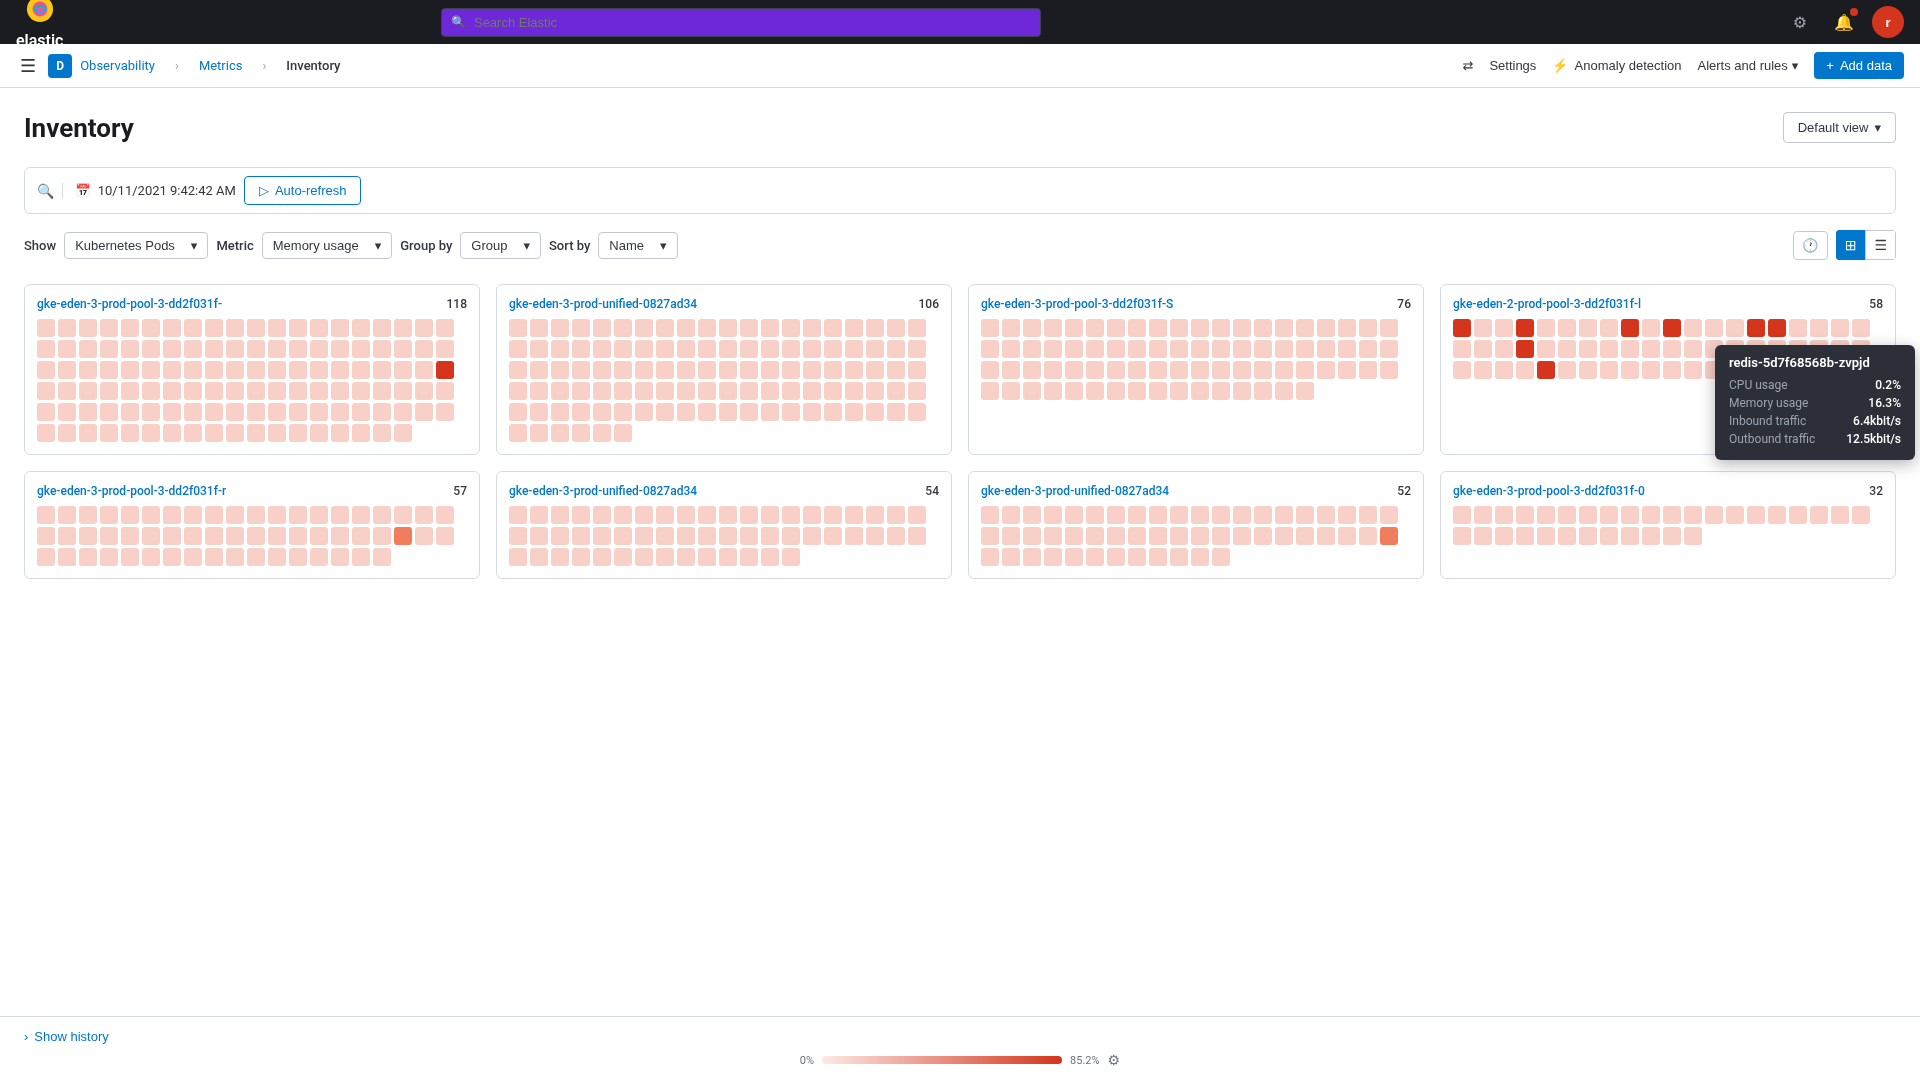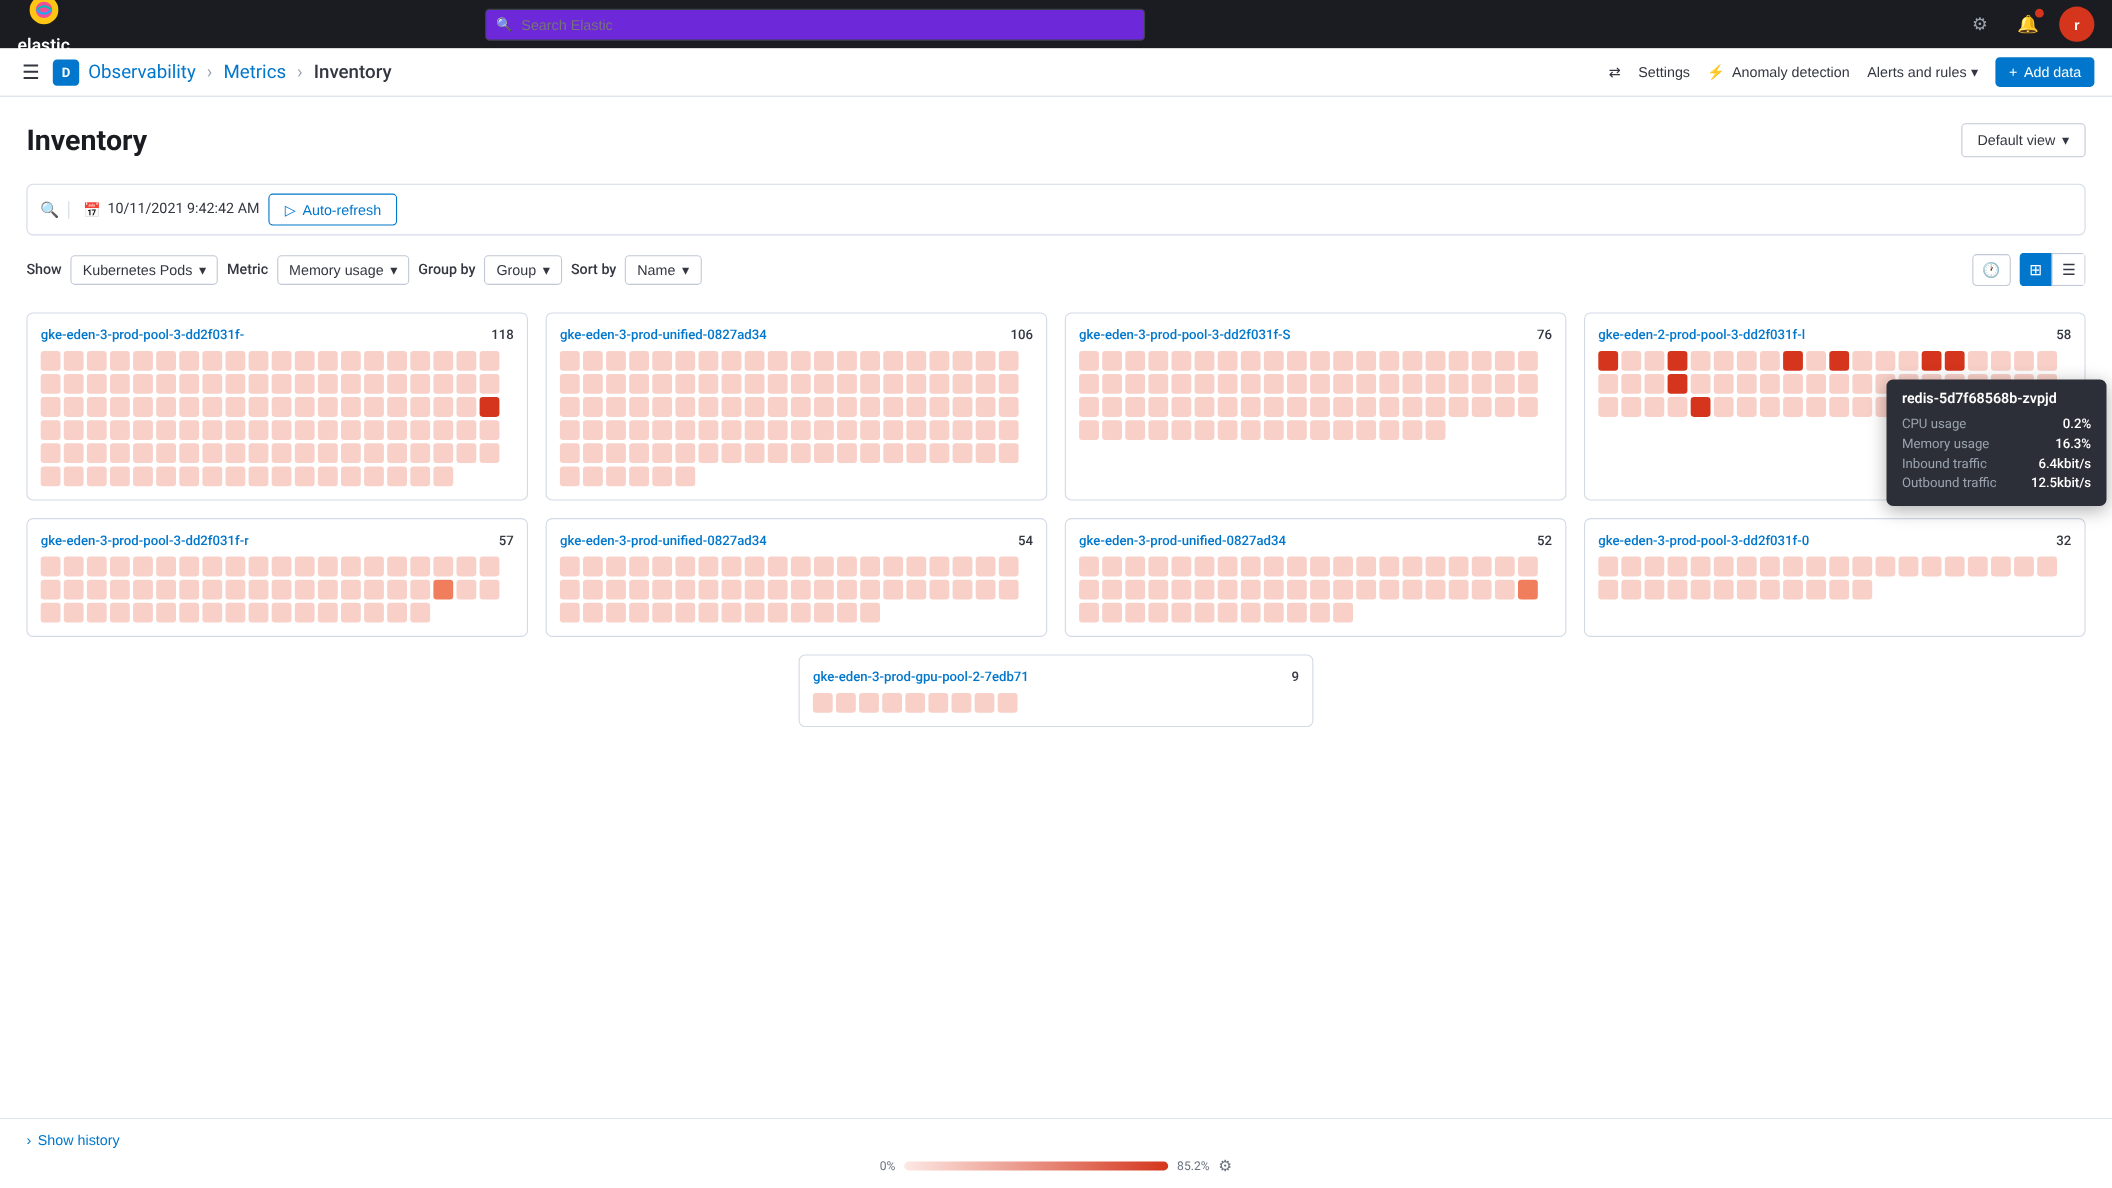--- a/index.html
+++ b/index.html
@@ -102,22 +102,22 @@
     .menu-btn {
       background: none;
       border: none;
       cursor: pointer;
       color: #343741;
       font-size: 18px;
       padding: 4px;
     }
     .breadcrumb {
       display: flex;
-      gap: 10px;
-      font-size: 17px;
+      gap: 20px;
+      font-size: 13px;
     }
     .breadcrumb a {
       color: #0077cc;
       text-decoration: none;
     }
     .breadcrumb .separator {
       color: #98a2b3;
     }
     .breadcrumb .current {
       color: #343741;
@@ -244,21 +244,21 @@
     }
     .control-dropdown {
       background: white;
       border: 1px solid #c2c8d5;
       border-radius: 4px;
       padding: 5px 10px;
       font-size: 13px;
       cursor: pointer;
       display: flex;
       align-items: center;
-      gap: 6px;
+      gap: 16px;
       color: #343741;
     }
     .controls-right {
       margin-left: auto;
       display: flex;
       align-items: center;
       gap: 8px;
     }
     .view-toggle-btn {
       background: none;
@@ -1194,41 +1194,20 @@
           <div class="pod-cell normal"></div>
           <div class="pod-cell normal"></div>
           <div class="pod-cell normal"></div>
           <div class="pod-cell normal"></div>
           <div class="pod-cell normal"></div>
           <div class="pod-cell normal"></div>
         </div>
       </div>
     </div>
 
-  <div style="display:flex; justify-content:center;" id="grid-row3">
-  <div style="width: 25%;">
-        <div class="inventory-panel">
-          <div class="panel-header">
-            <span class="panel-title">gke-eden-3-prod-gpu-pool-2-7edb71</span>
-            <span class="panel-count">9</span>
-          </div>
-          <div class="pods-grid">
-            <div class="pod-cell normal"></div>
-            <div class="pod-cell normal"></div>
-            <div class="pod-cell normal"></div>
-            <div class="pod-cell normal"></div>
-            <div class="pod-cell normal"></div>
-            <div class="pod-cell normal"></div>
-            <div class="pod-cell normal"></div>
-            <div class="pod-cell normal"></div>
-            <div class="pod-cell normal"></div>
-          </div>
-        </div>
-      </div>
-    </div>
 
 </div>
 
 <div class="bottom-bar">
   <button class="show-history-btn">
     <span>›</span>
     <span>Show history</span>
   </button>
   <div class="legend-bar">
     <span class="legend-label">0%</span>

